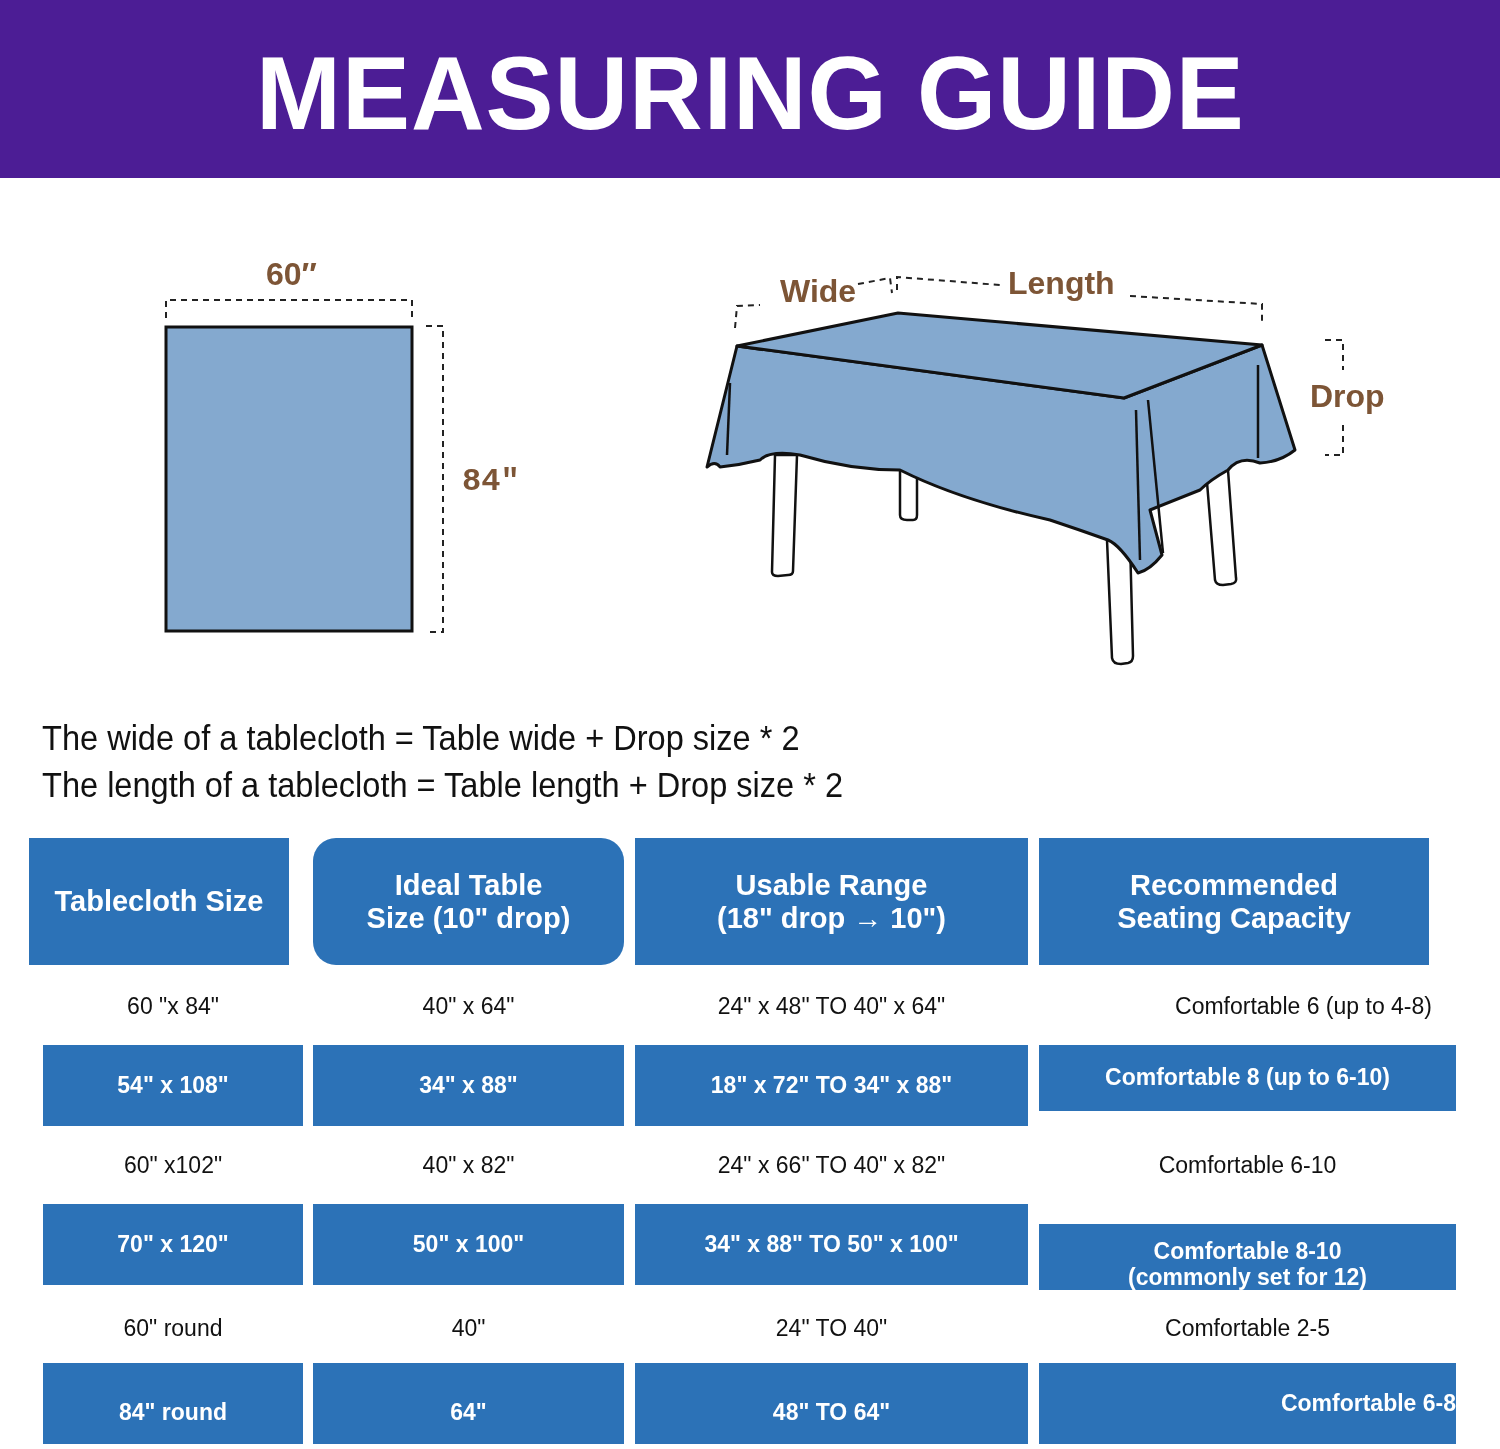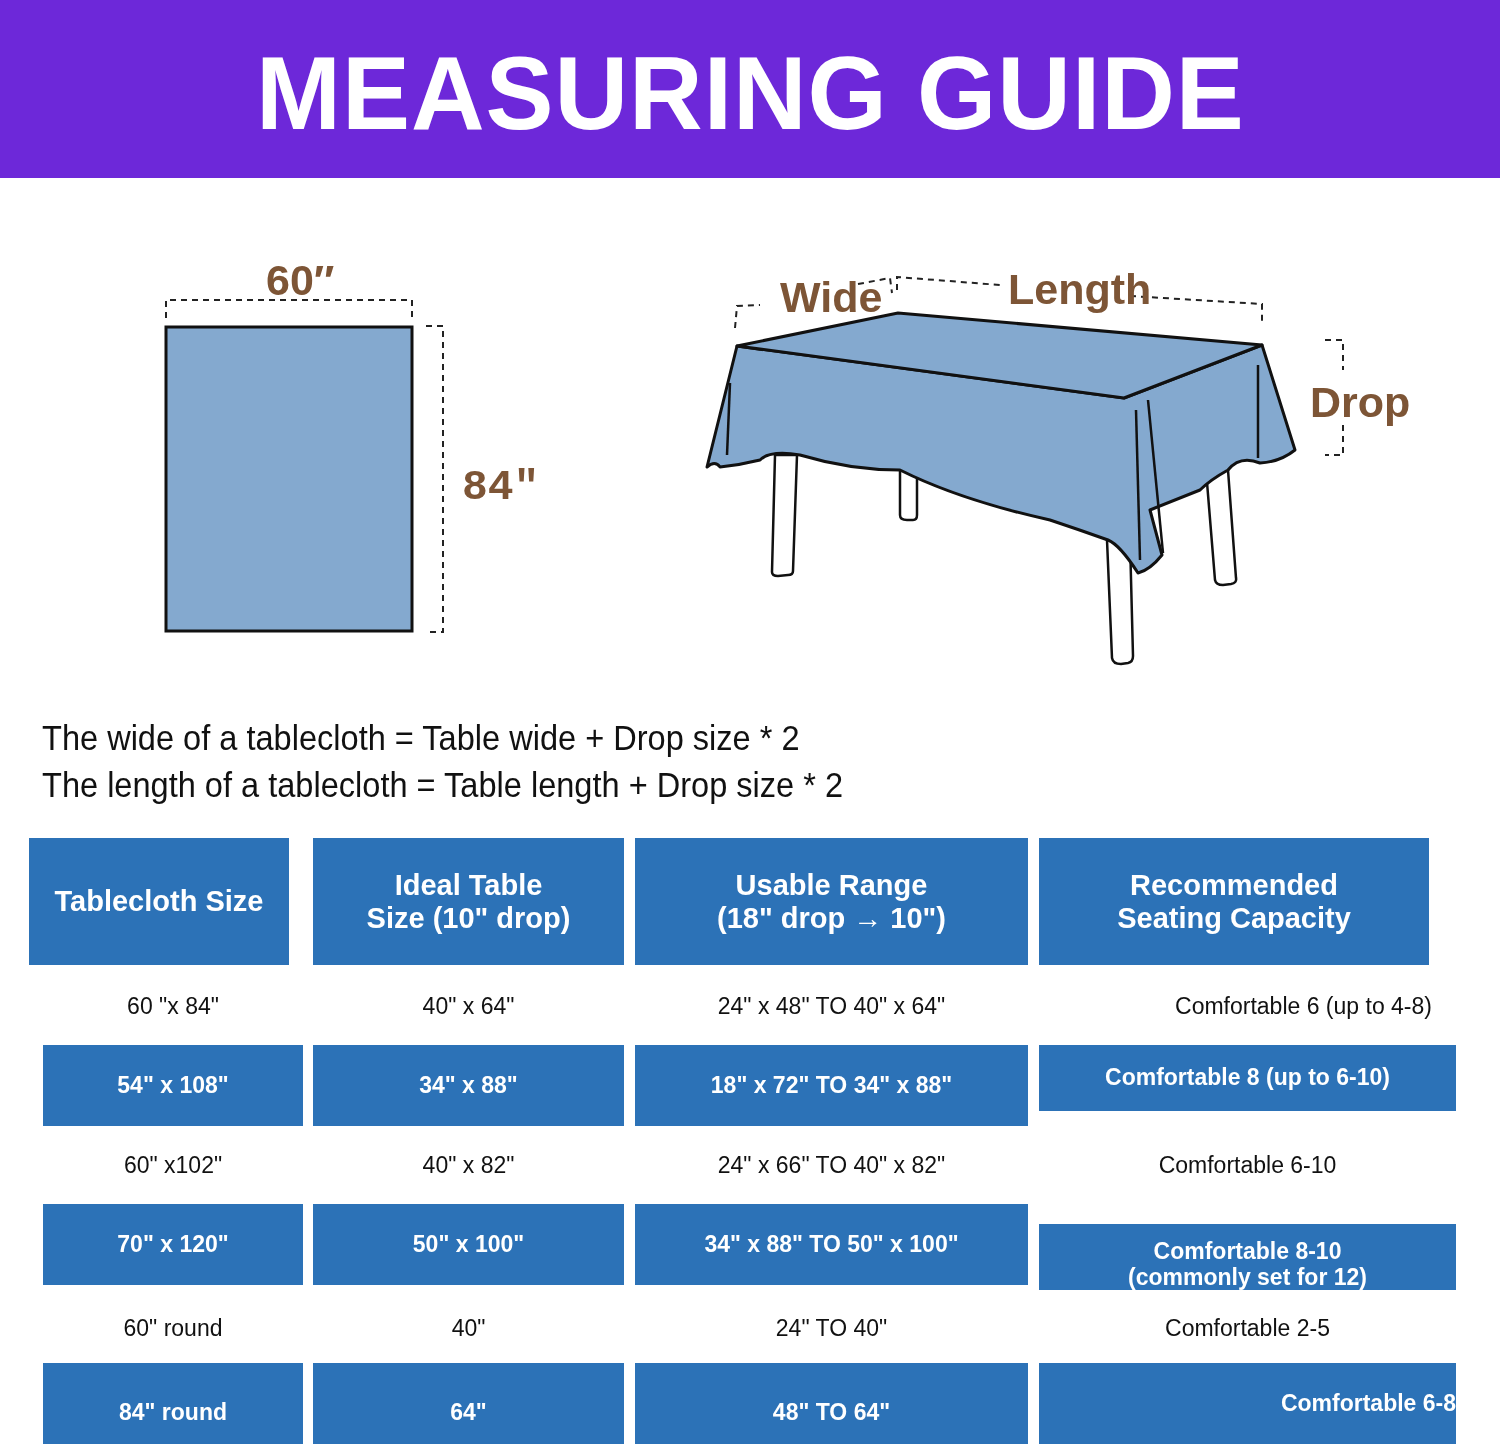--- a/index.html
+++ b/index.html
@@ -1,34 +1,34 @@
 <!DOCTYPE html>
 <html><head>
 <meta charset="utf-8">
 <style>
   * { margin: 0; padding: 0; box-sizing: border-box; }
   html, body { width: 1500px; height: 1449px; background: #ffffff; overflow: hidden; }
   body { position: relative; font-family: "Liberation Sans", "DejaVu Sans", sans-serif; }
 
   .banner {
     position: absolute; left: 0; top: 0; width: 1500px; height: 178px;
-    background: #6d28d9;
+    background: #4c1d95;
     display: flex; align-items: center; justify-content: center;
   }
   .banner h1 {
     color: #ffffff; font-size: 104px; font-weight: 700; letter-spacing: 1px;
     font-family: "Liberation Sans", sans-serif;
     transform: scaleX(0.98);
     margin-top: 8px;
   }
 
   .diagram { position: absolute; left: 0; top: 178px; width: 1500px; height: 520px; }
   .diagram svg { position: absolute; left: 0; top: 0; }
   .dim-label {
-    position: absolute; color: #7d5536; font-weight: 700; font-size: 43px;
+    position: absolute; color: #7d5536; font-weight: 700; font-size: 32px;
     font-family: "Liberation Sans", sans-serif; white-space: nowrap;
   }
 
   .formula {
     position: absolute; left: 42px; font-size: 35px; color: #111;
     font-family: "Liberation Sans", sans-serif; white-space: nowrap;
     transform: scaleX(0.93); transform-origin: left center;
   }
 
   .cell {
@@ -92,21 +92,21 @@
 </div>
 
 <div class="formula" style="top:718px;">The wide of a tablecloth = Table wide + Drop size * 2</div>
 <div class="formula" style="top:765px;">The length of a tablecloth = Table length + Drop size * 2</div>
 
 <div>
 
   <div class="cell blue head" style="left:29px;top:838px;width:260px;height:127px;">
       <span>Tablecloth Size</span>
     </div>
-  <div class="cell blue head" style="left:313px;top:838px;width:311px;height:127px;">
+  <div class="cell blue head" style="left:313px;top:838px;width:311px;height:127px;border-radius:23px;">
       <span>Ideal Table
 Size (10" drop)</span>
     </div>
   <div class="cell blue head" style="left:635px;top:838px;width:393px;height:127px;">
       <span>Usable Range
 (18" drop → 10")</span>
     </div>
   <div class="cell blue head" style="left:1039px;top:838px;width:390px;height:127px;">
       <span>Recommended
 Seating Capacity</span>

